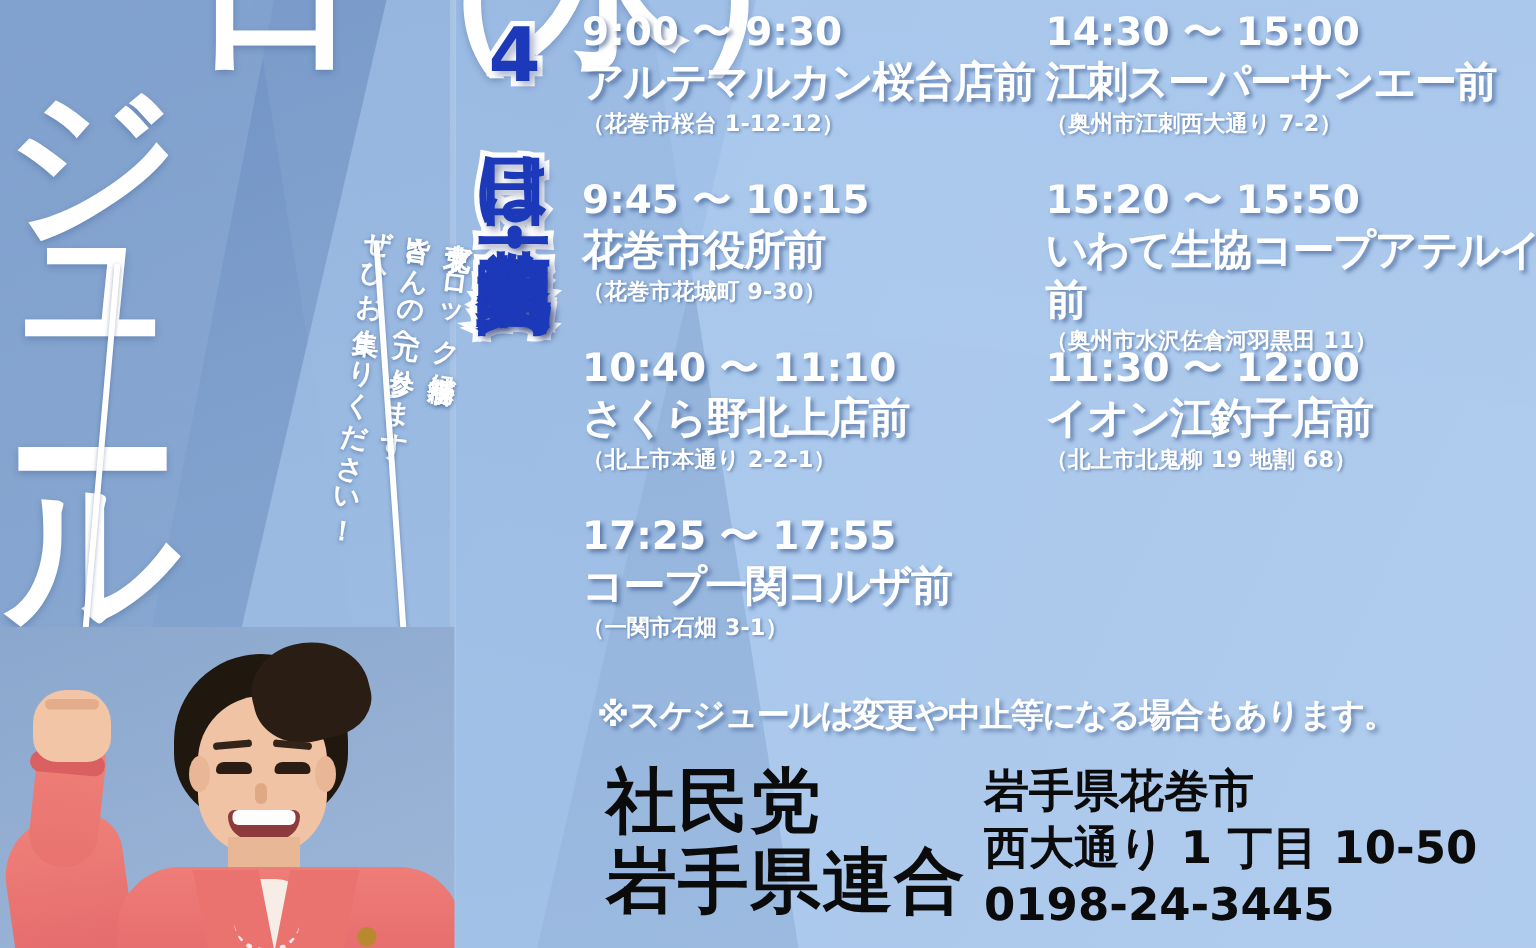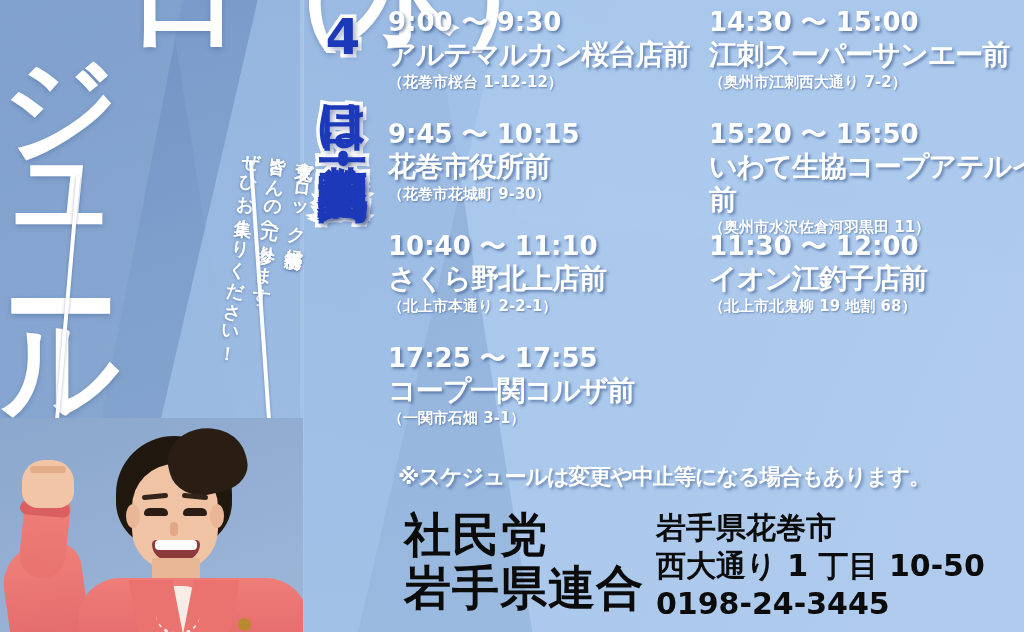--- a/index.html
+++ b/index.html
@@ -89,21 +89,21 @@
     font-size:50px;font-weight:bold;line-height:1.04;
     color:#1b39b8;letter-spacing:1px;white-space:nowrap;
     -webkit-text-stroke:7px #ffffff;paint-order:stroke fill;
     text-shadow:3px 3px 5px rgba(30,50,110,.35);
   }
 
   
   #schedule{
     position:absolute;left:388px;top:4px;width:636px;height:450px;
     display:grid;grid-template-columns:305px 331px;
-    grid-auto-rows:112px;column-gap:16px;
+    grid-auto-rows:112px;column-gap:4px;
   }
   .sched-entry{padding-top:4px;}
   .sched-time{
     color:#ffffff;font-weight:bold;font-size:26px;line-height:1.1;
     letter-spacing:0px;
     text-shadow:2px 2px 3px rgba(35,65,120,.55);
   }
   .sched-place{
     color:#ffffff;font-weight:bold;font-size:28px;line-height:1.18;
     margin-top:1px;letter-spacing:-1px;

